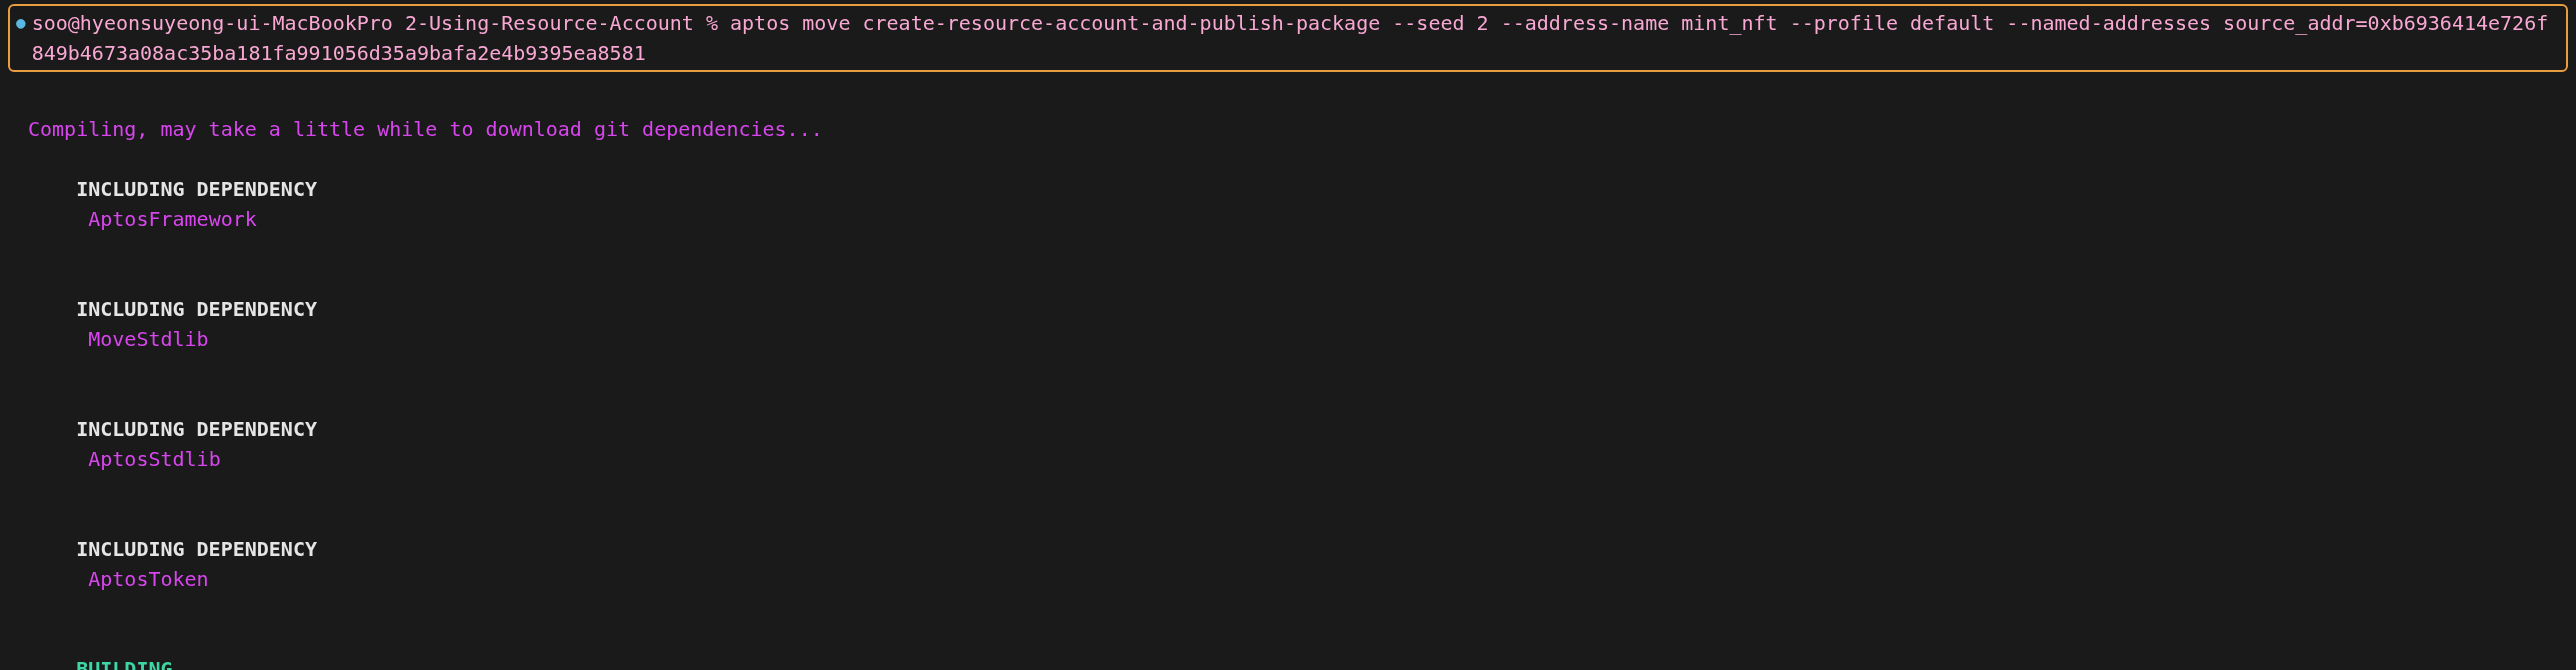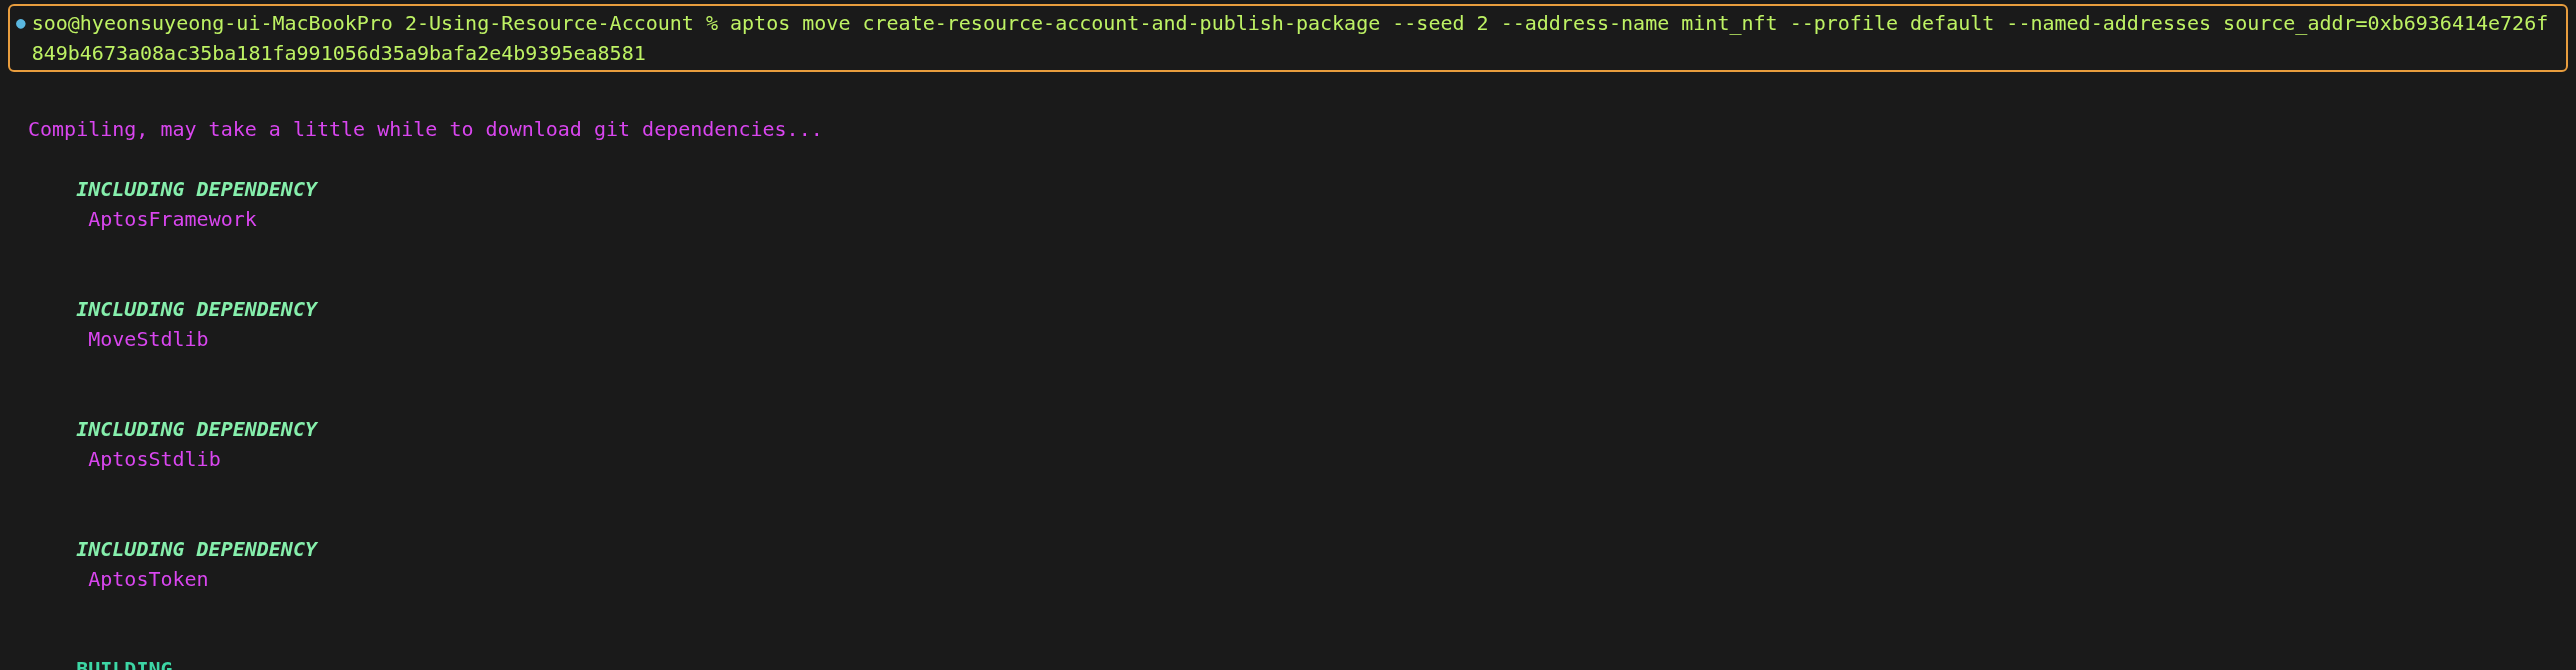--- a/index.html
+++ b/index.html
@@ -26,30 +26,29 @@
       display: flex;
       align-items: flex-start;
     }
     .prompt-indicator {
       color: #5ab7e0;
       margin-right: 6px;
       font-size: 16px;
       line-height: 1.9;
     }
     .command-text {
-      color: #bef264;
+      color: #f9a8d4;
       word-break: break-all;
     }
     .output-section {
       padding-left: 20px;
     }
     .include-dep {
-      color: #86efac;
+      color: #e5e5e5;
       font-weight: bold;
-      font-style: italic;
     }
     .building {
       color: #3dd6a5;
       font-weight: bold;
     }
     .normal-text {
       color: #d946ef;
     }
     .line {
       white-space: pre-wrap;

